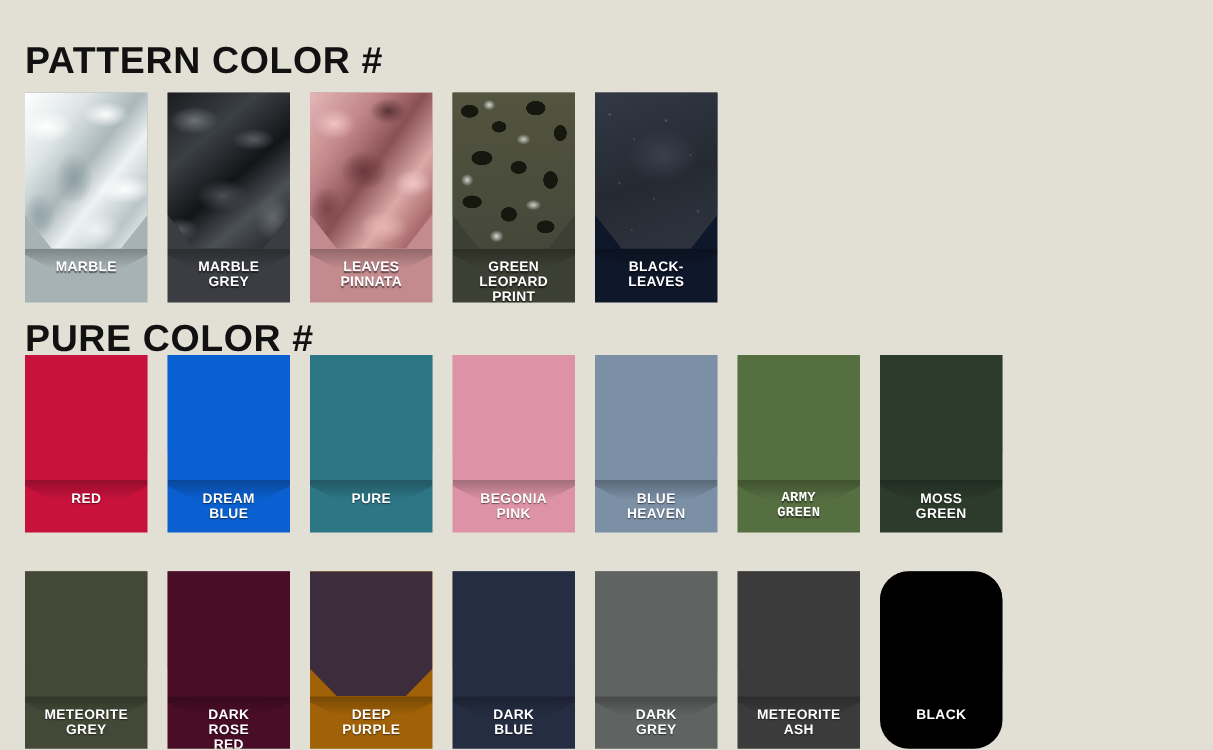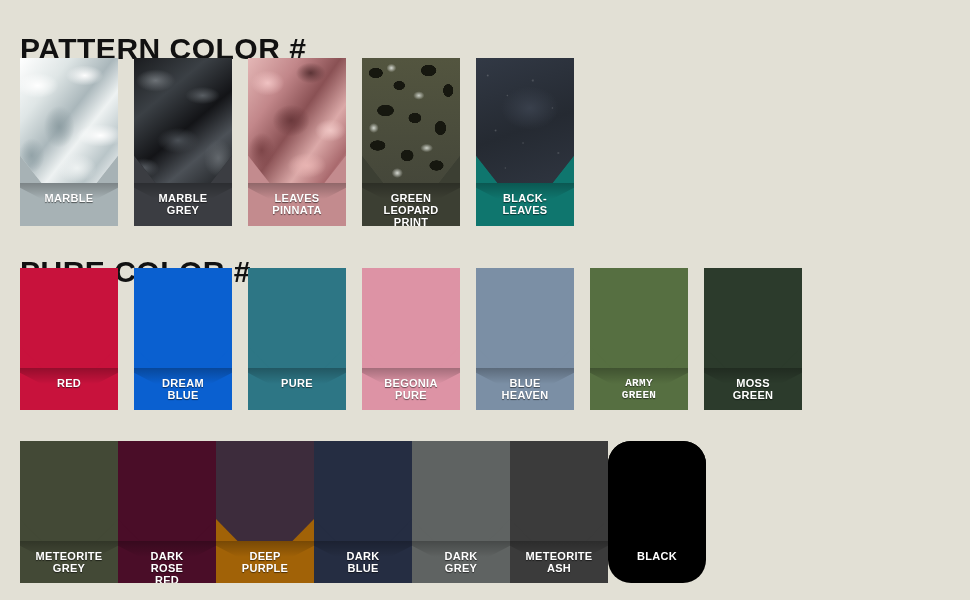--- a/index.html
+++ b/index.html
@@ -31,24 +31,25 @@
     left: 20px;
     white-space: nowrap;
   }
   #heading-pattern { top: 14px; }
   #heading-pure    { top: 237px; }
 
   .swatch-row {
     position: absolute;
     display: flex;
     left: 20px;
+    margin-top: 16px;
   }
   #row-pattern { top: 58px;  gap: 16px; }
   #row-pure-1  { top: 268px; gap: 16px; }
-  #row-pure-2  { top: 441px; }
+  #row-pure-2  { top: 441px; gap: 16px; }
 
   
   .swatch {
     position: relative;
     width: 98px;
     overflow: hidden;
   }
   #row-pattern .swatch { height: 168px; }
   #row-pure-1 .swatch  { height: 142px; }
   #row-pure-2 .swatch  { height: 142px; }
@@ -193,21 +194,21 @@
         <div class="swatch-label">LEAVES
 PINNATA</div>
       </div>
       <div class="swatch" style="background: rgb(60, 63, 51);">
         <div class="hex tex-leopard"></div>
         <div class="hex-shadow"></div>
         <div class="swatch-label">GREEN
 LEOPARD
 PRINT</div>
       </div>
-      <div class="swatch" style="background: #0f766e;">
+      <div class="swatch" style="background: #0f172a;">
         <div class="hex tex-black-leaves"></div>
         <div class="hex-shadow"></div>
         <div class="swatch-label">BLACK-
 LEAVES</div>
       </div>
     </div>
 
   <h1 class="section-heading" id="heading-pure">PURE COLOR #</h1>
 
   <div class="swatch-row" id="row-pure-1">
@@ -224,21 +225,21 @@
       </div>
       <div class="swatch" style="background: rgb(45, 118, 133);">
         <div class="hex" style="background: rgb(45, 118, 133);"></div>
         <div class="hex-shadow"></div>
         <div class="swatch-label">PURE</div>
       </div>
       <div class="swatch" style="background: rgb(221, 147, 165);">
         <div class="hex" style="background: rgb(221, 147, 165);"></div>
         <div class="hex-shadow"></div>
         <div class="swatch-label">BEGONIA
-PURE</div>
+PINK</div>
       </div>
       <div class="swatch" style="background: rgb(123, 143, 165);">
         <div class="hex" style="background: rgb(123, 143, 165);"></div>
         <div class="hex-shadow"></div>
         <div class="swatch-label">BLUE
 HEAVEN</div>
       </div>
       <div class="swatch" style="background: rgb(86, 111, 65); font-family: Liberation Mono, monospace;">
         <div class="hex" style="background: rgb(86, 111, 65);"></div>
         <div class="hex-shadow"></div>

